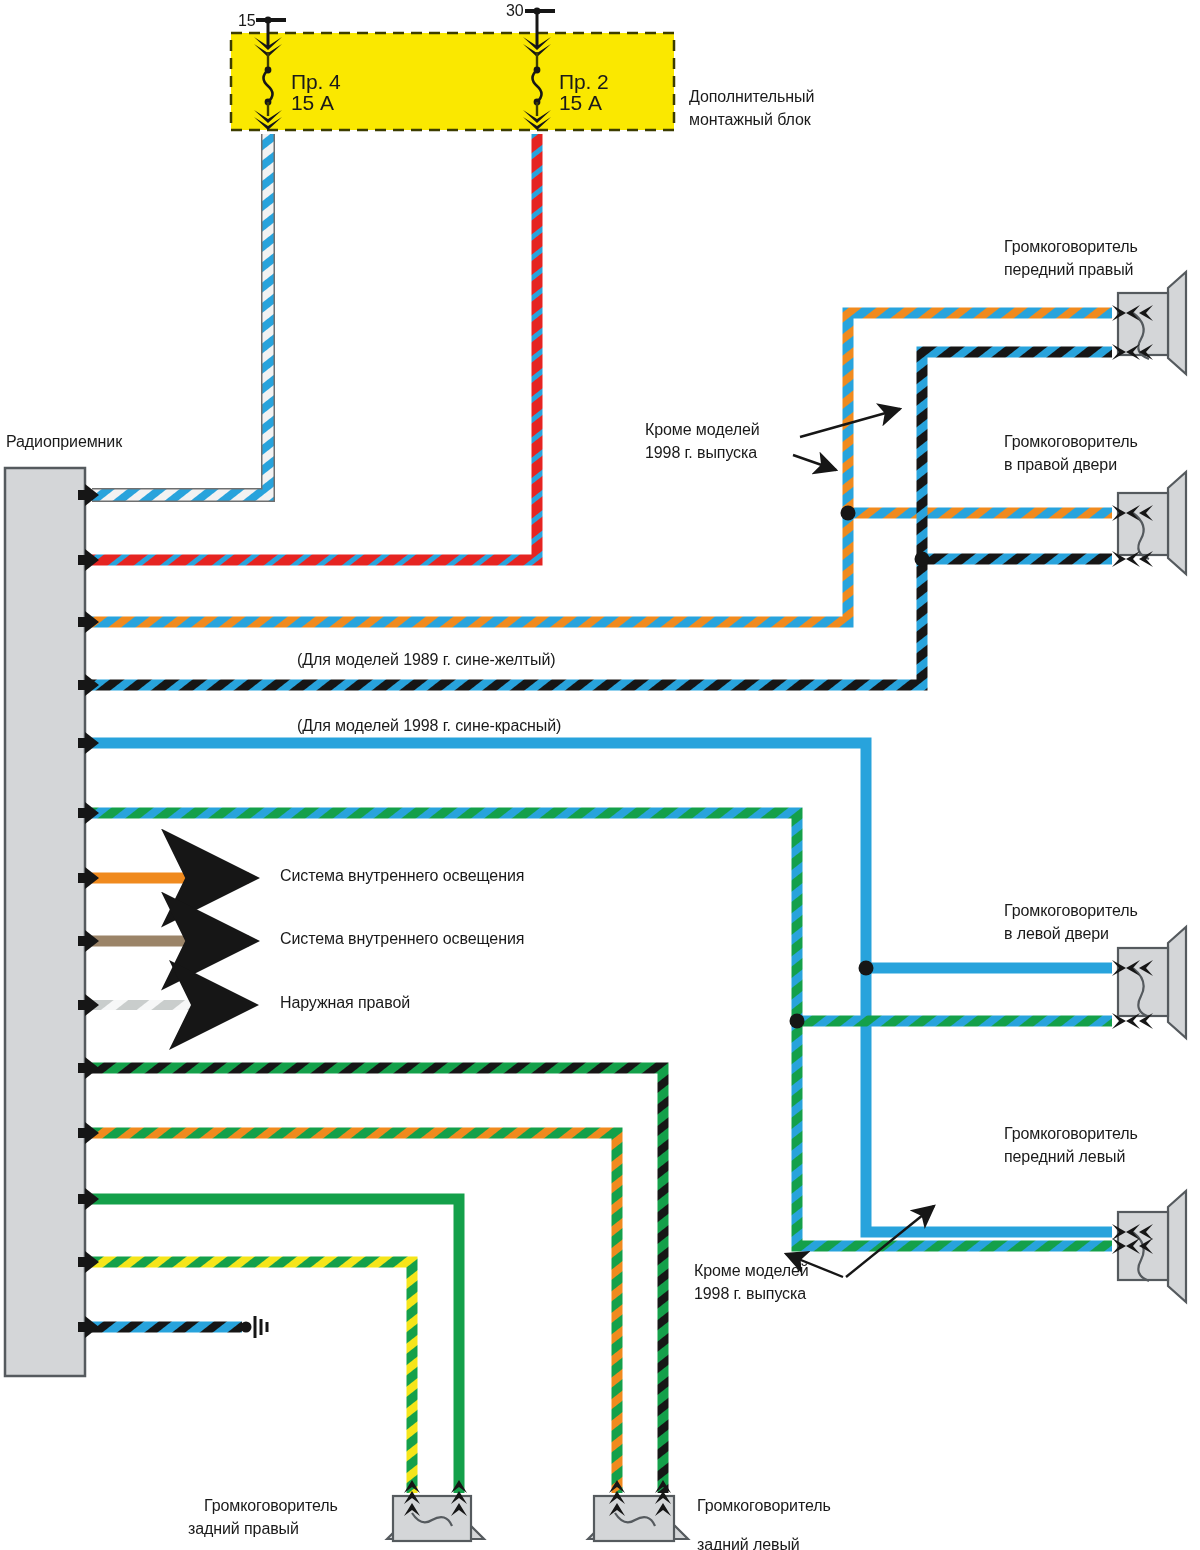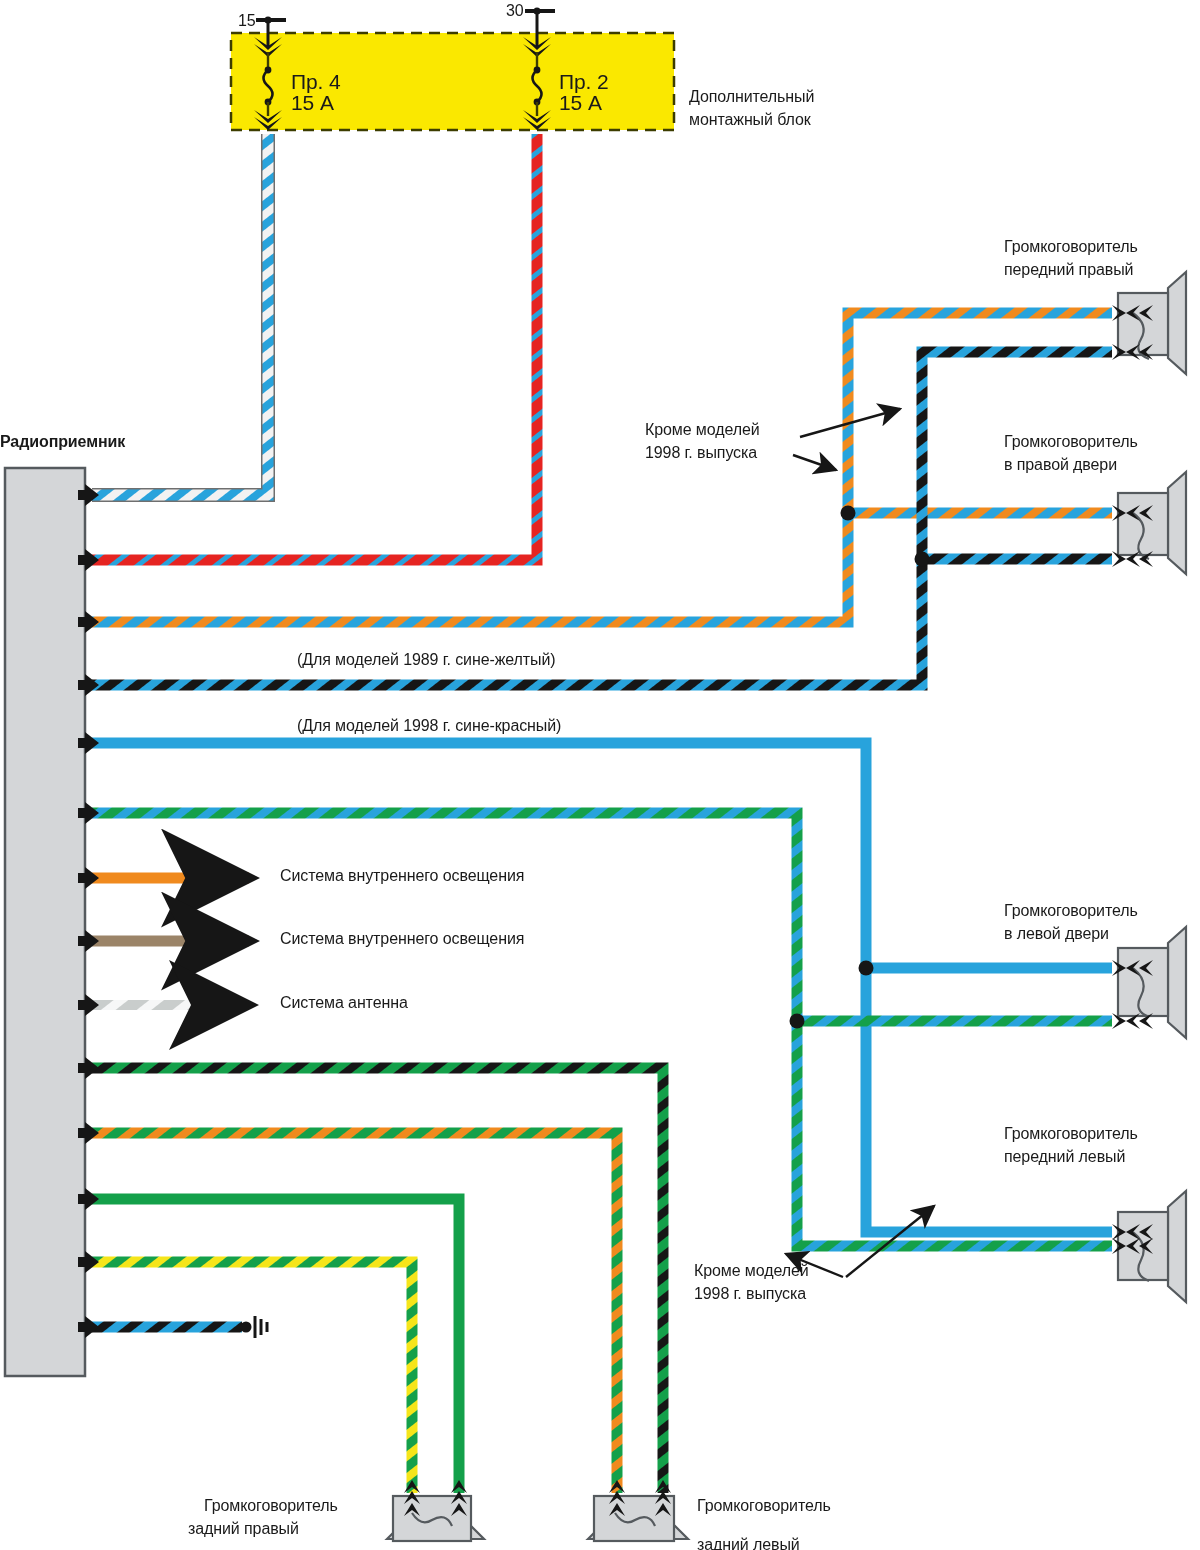--- a/index.html
+++ b/index.html
@@ -330,21 +330,21 @@
   <div class="lbl lbl-term" style="left:506px; top:1px;">30</div>
 
   <div class="lbl lbl-fuse" style="left:291px; top:69px;">Пр. 4</div>
   <div class="lbl lbl-fuse" style="left:291px; top:90px;">15 А</div>
   <div class="lbl lbl-fuse" style="left:559px; top:69px;">Пр. 2</div>
   <div class="lbl lbl-fuse" style="left:559px; top:90px;">15 А</div>
 
   <div class="lbl" style="left:689px; top:87px;">Дополнительный</div>
   <div class="lbl" style="left:689px; top:110px;">монтажный блок</div>
 
-  <div class="lbl" style="left:0; top:432px;font-weight:bold;">Радиоприемник</div>
+  <div class="lbl" style="left:6px; top:432px;">Радиоприемник</div>
 
   <div class="lbl" style="left:1004px; top:237px;">Громкоговоритель</div>
   <div class="lbl" style="left:1004px; top:260px;">передний правый</div>
 
   <div class="lbl" style="left:1004px; top:432px;">Громкоговоритель</div>
   <div class="lbl" style="left:1004px; top:455px;">в правой двери</div>
 
   <div class="lbl" style="left:1004px; top:901px;">Громкоговоритель</div>
   <div class="lbl" style="left:1004px; top:924px;text-align:right;">в левой двери</div>
 
@@ -352,21 +352,21 @@
   <div class="lbl" style="left:1004px; top:1147px;">передний левый</div>
 
   <div class="lbl" style="left:204px; top:1496px;">Громкоговоритель</div>
   <div class="lbl" style="left:188px; top:1519px;">задний правый</div>
 
   <div class="lbl" style="left:697px; top:1496px;">Громкоговоритель</div>
   <div class="lbl" style="left:697px; top:1519px;margin-top:16px;">задний левый</div>
 
   <div class="lbl" style="left:280px; top:866px;">Система внутреннего освещения</div>
   <div class="lbl" style="left:280px; top:929px;">Система внутреннего освещения</div>
-  <div class="lbl" style="left:280px; top:993px;">Система антенна</div>
+  <div class="lbl" style="left:280px; top:993px;">Наружная правой</div>
 
   <div class="lbl" style="left:297px; top:650px;">(Для моделей 1989 г. сине-желтый)</div>
   <div class="lbl" style="left:297px; top:716px;">(Для моделей 1998 г. сине-красный)</div>
 
   <div class="lbl" style="left:645px; top:420px;">Кроме моделей</div>
   <div class="lbl" style="left:645px; top:443px;">1998 г. выпуска</div>
 
   <div class="lbl" style="left:694px; top:1261px;">Кроме моделей</div>
   <div class="lbl" style="left:694px; top:1284px;">1998 г. выпуска</div>
 

